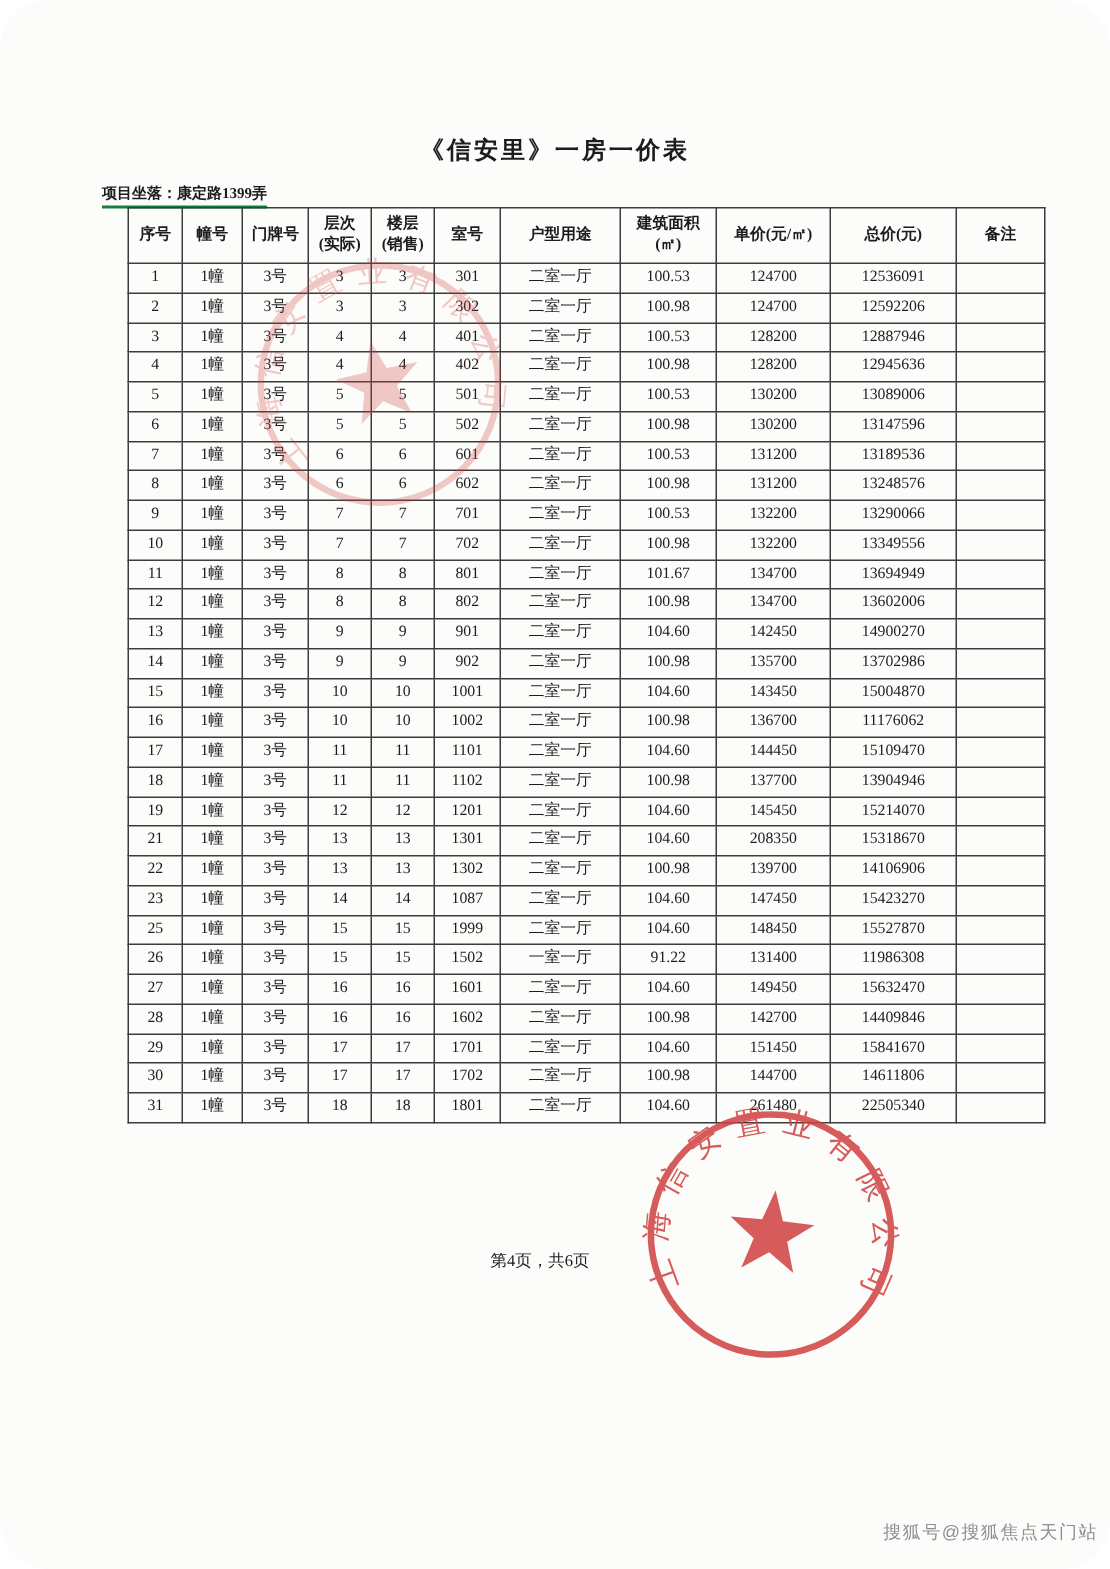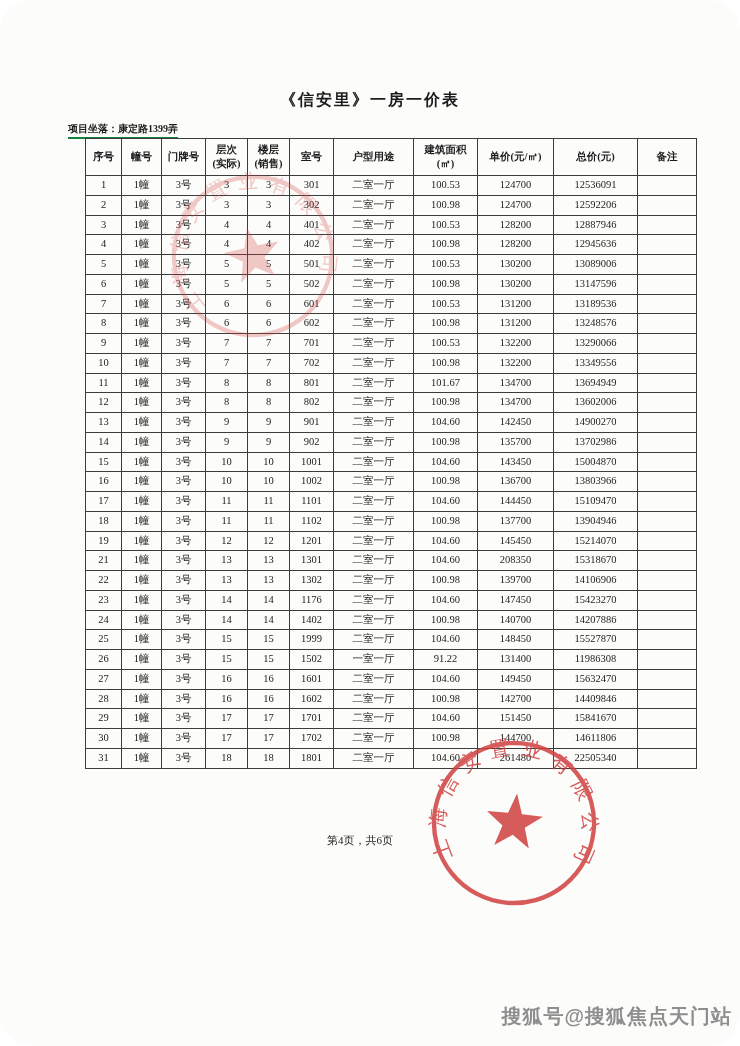--- a/index.html
+++ b/index.html
@@ -72,22 +72,22 @@
     left: 65px;
     width: 590px;
     text-align: center;
     font-size: 11px;
     font-family: Liberation Serif, serif;
   }
   .watermark {
     position: absolute;
     right: 8px;
     bottom: 16px;
-    font-size: 20px;
-    font-weight: bold;
+    font-size: 12px;
+    font-weight: normal;
     color: #8e8e8e;
     font-family: "Liberation Sans", sans-serif;
     letter-spacing: 1px;
   }
   .stamp {
     position: absolute;
     pointer-events: none;
   }
   .stamp-top {
     left: 167px;
@@ -346,21 +346,21 @@
         <tr>
           <td>16</td>
           <td>1幢</td>
           <td>3号</td>
           <td>10</td>
           <td>10</td>
           <td>1002</td>
           <td>二室一厅</td>
           <td>100.98</td>
           <td>136700</td>
-          <td>13803966</td>
+          <td>11176062</td>
           <td></td>
         </tr>
         <tr>
           <td>17</td>
           <td>1幢</td>
           <td>3号</td>
           <td>11</td>
           <td>11</td>
           <td>1101</td>
           <td>二室一厅</td>
@@ -420,38 +420,25 @@
           <td>139700</td>
           <td>14106906</td>
           <td></td>
         </tr>
         <tr>
           <td>23</td>
           <td>1幢</td>
           <td>3号</td>
           <td>14</td>
           <td>14</td>
-          <td>1176</td>
+          <td>1087</td>
           <td>二室一厅</td>
           <td>104.60</td>
           <td>147450</td>
           <td>15423270</td>
-          <td></td>
-        </tr>
-        <tr>
-          <td>24</td>
-          <td>1幢</td>
-          <td>3号</td>
-          <td>14</td>
-          <td>14</td>
-          <td>1402</td>
-          <td>二室一厅</td>
-          <td>100.98</td>
-          <td>140700</td>
-          <td>14207886</td>
           <td></td>
         </tr>
         <tr>
           <td>25</td>
           <td>1幢</td>
           <td>3号</td>
           <td>15</td>
           <td>15</td>
           <td>1999</td>
           <td>二室一厅</td>

